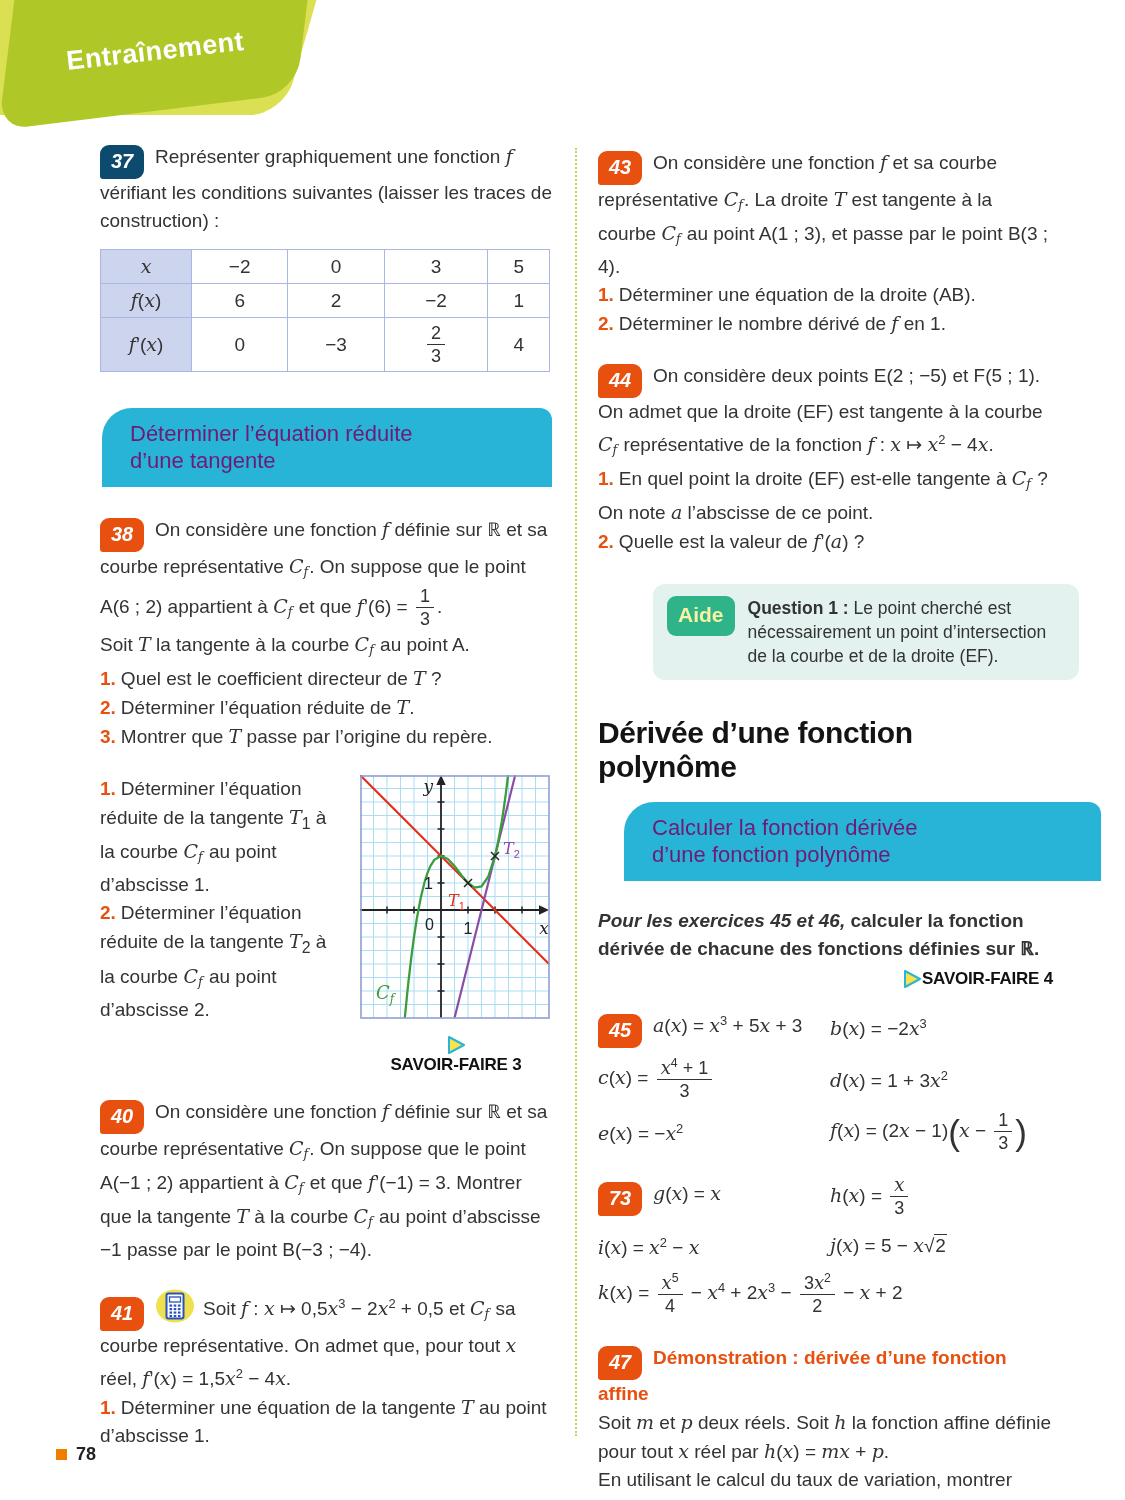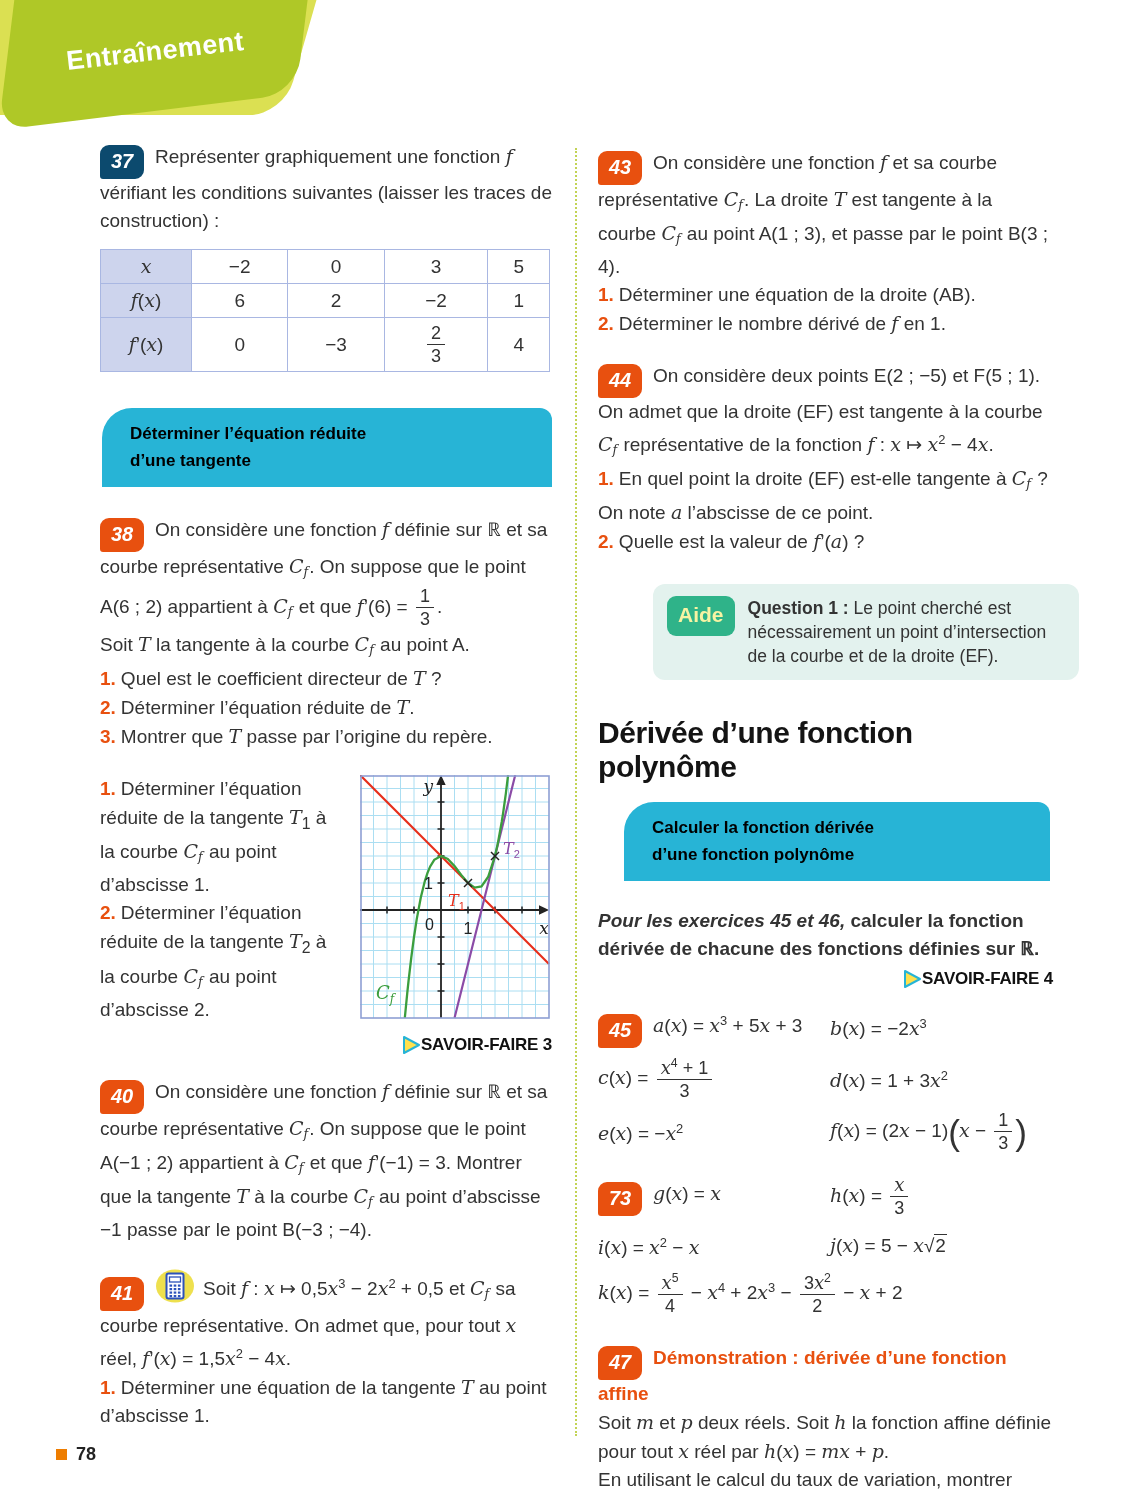--- a/index.html
+++ b/index.html
@@ -36,39 +36,39 @@
   .sqrt span{border-top:1.6px solid #333;padding:0 1px;}
   .bp{font-size:185%;font-weight:400;vertical-align:-0.24em;letter-spacing:-1px;}
 
   
   .exnum{display:inline-block;min-width:24px;text-align:center;background:#e8500f;color:#fff;
          font-weight:700;font-style:italic;font-size:20px;line-height:1;
          padding:6px 10px 8px;border-radius:9px 9px 9px 3px;margin-right:11px;vertical-align:-5px;}
   .exnum.teal{background:#0c4a6e;}
 
   
-  .cyanbox{background:#27b4d6;color:#000000;font-weight:700;font-size:17px;line-height:27px;
+  .cyanbox{background:#27b4d6;color:#701a75;font-weight:400;font-size:22px;line-height:27px;
            padding:12px 20px 13px 28px;border-radius:30px 12px 0 0;box-sizing:border-box;}
   .cyan1{width:450px;margin:36px 0 28px 2px;}
-  .cyan2{width:426px;margin:18px 0 0 26px;}
+  .cyan2{width:477px;margin:18px 0 0 26px;}
 
   
   .tbl{border-collapse:collapse;width:450px;margin-top:14px;}
   .tbl td{border:1.6px solid #a9b7e2;text-align:center;font-size:19px;padding:5px 4px;background:#fff;}
   .tbl td.h{background:#cdd4ed;width:82px;}
 
   
   .ex39{display:flex;gap:14px;margin-top:24px;}
   .ex39-text{width:246px;}
   .ex39-fig{width:192px;}
 
   
   .sf{display:flex;justify-content:flex-end;align-items:center;font-weight:700;
       font-size:17px;color:#111;letter-spacing:-0.2px;}
-  .sf3{margin-top:12px;}
+  .sf3{margin-top:12px;flex-direction:column;}
   .sf4{margin-top:6px;}
 
   
   .aide{display:flex;gap:13px;background:#e3f2ee;border-radius:12px;padding:12px 14px;
         margin:28px 0 0 55px;width:426px;box-sizing:border-box;align-items:flex-start;}
   .aide-badge{background:#2fb389;color:#f8f3a3;font-weight:700;font-size:21px;
               padding:7px 11px 9px;border-radius:9px;flex:0 0 auto;}
   .aide-text{font-size:17.5px;line-height:24px;}
 
   .h1{font-size:30px;font-weight:700;color:#141414;margin:36px 0 0;letter-spacing:-0.4px;}

